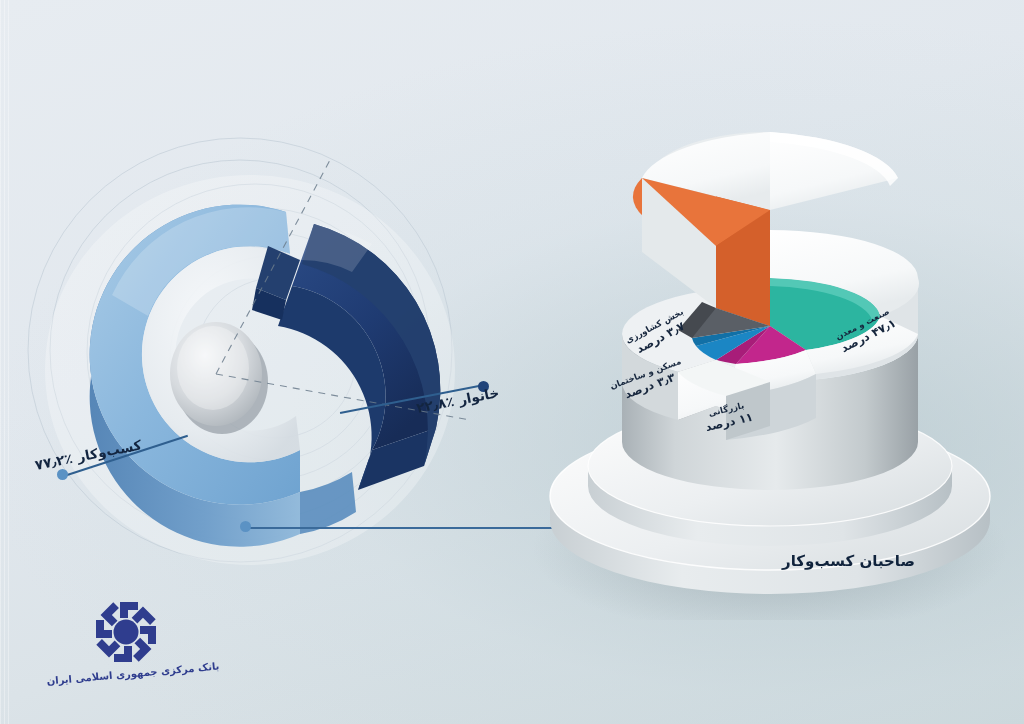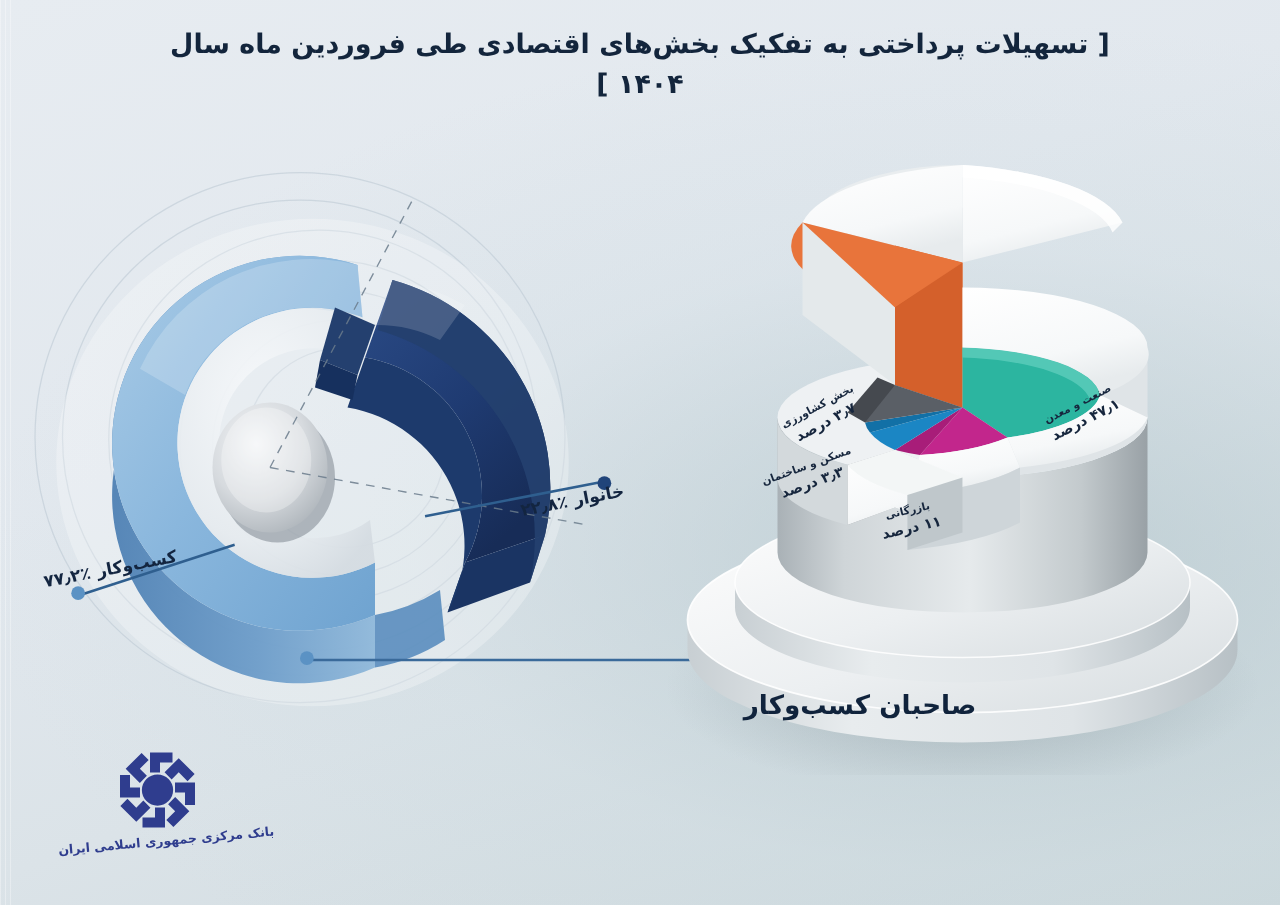--- a/index.html
+++ b/index.html
@@ -45,22 +45,22 @@
   .callout-dot.sky{background:#5b92c4;}
 
   #lbl-khanevar{left:415px;top:262px;transform:rotate(-11deg);transform-origin:100% 50%;}
   #lbl-kasbokar{left:35px;top:335px;transform:rotate(-11deg);transform-origin:0 50%;}
   .pct-lbl{font-size:13.5px;font-weight:bold;color:#132540;}
 
   
   #pedestal{position:absolute;left:520px;top:120px;width:504px;height:500px;}
   #pedestal svg{position:absolute;inset:0;}
 
-  #lbl-owner{position:absolute;left:595px;top:552px;width:320px;text-align:left;
-    font-size:21px;font-weight:bold;color:#10233c;direction:rtl;}
+  #lbl-owner{position:absolute;left:595px;top:552px;width:320px;text-align:right;
+    font-size:15px;font-weight:bold;color:#10233c;direction:rtl;}
 
   .slice-lbl{position:absolute;direction:rtl;color:#16263d;text-align:center;white-space:nowrap;}
   .slice-lbl b{display:block;}
   .slice-lbl .nm{font-size:8.5px;font-weight:bold;line-height:1.25;}
   .slice-lbl .vl{font-size:11.5px;font-weight:bold;line-height:1.3;}
 
   #sl-khadamat{left:706px;top:158px;}
   #sl-sanat   {left:806px;top:318px;transform:rotate(-27deg);}
   #sl-bazargani{left:682px;top:404px;transform:rotate(-13deg);}
   #sl-maskan  {left:603px;top:368px;transform:rotate(-20deg);}
@@ -78,23 +78,20 @@
   #logo .cap{position:absolute;left:0;top:70px;width:190px;text-align:center;
     font-size:10px;font-weight:bold;color:#2f3d8e;direction:rtl;transform:rotate(-5deg);}
 </style>
 </head>
 <body>
 
 <div id="stage">
 
   <div class="edge-lines"></div>
 
-  <div id="title">
-    <span class="txt">[ تسهیلات پرداختی به تفکیک بخش‌های اقتصادی طی فروردین ماه سال ۱۴۰۴ ]</span>
-  </div>
 
   <div id="donut">
     <svg viewBox="0 0 520 470" width="520" height="470">
       <defs>
         <linearGradient id="gSkyTop" x1="0" y1="0" x2="1" y2="1">
           <stop offset="0%" stop-color="#a9cbe6"></stop>
           <stop offset="48%" stop-color="#8ab7dd"></stop>
           <stop offset="100%" stop-color="#6fa3d0"></stop>
         </linearGradient>
         <linearGradient id="gSkySide" x1="0" y1="0" x2="1" y2="0">

